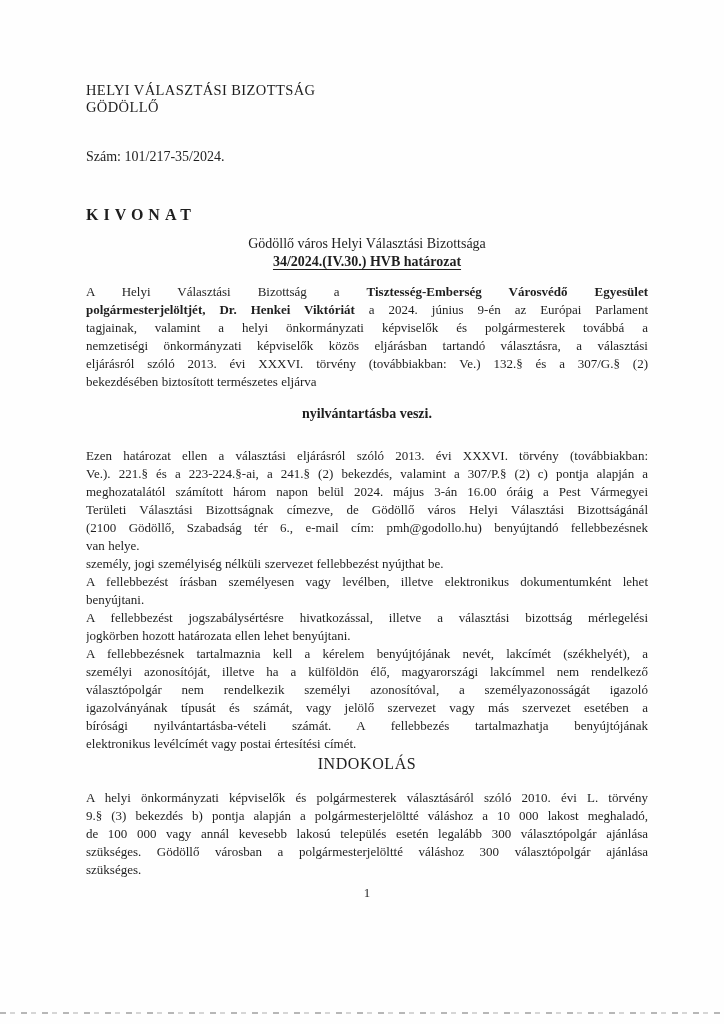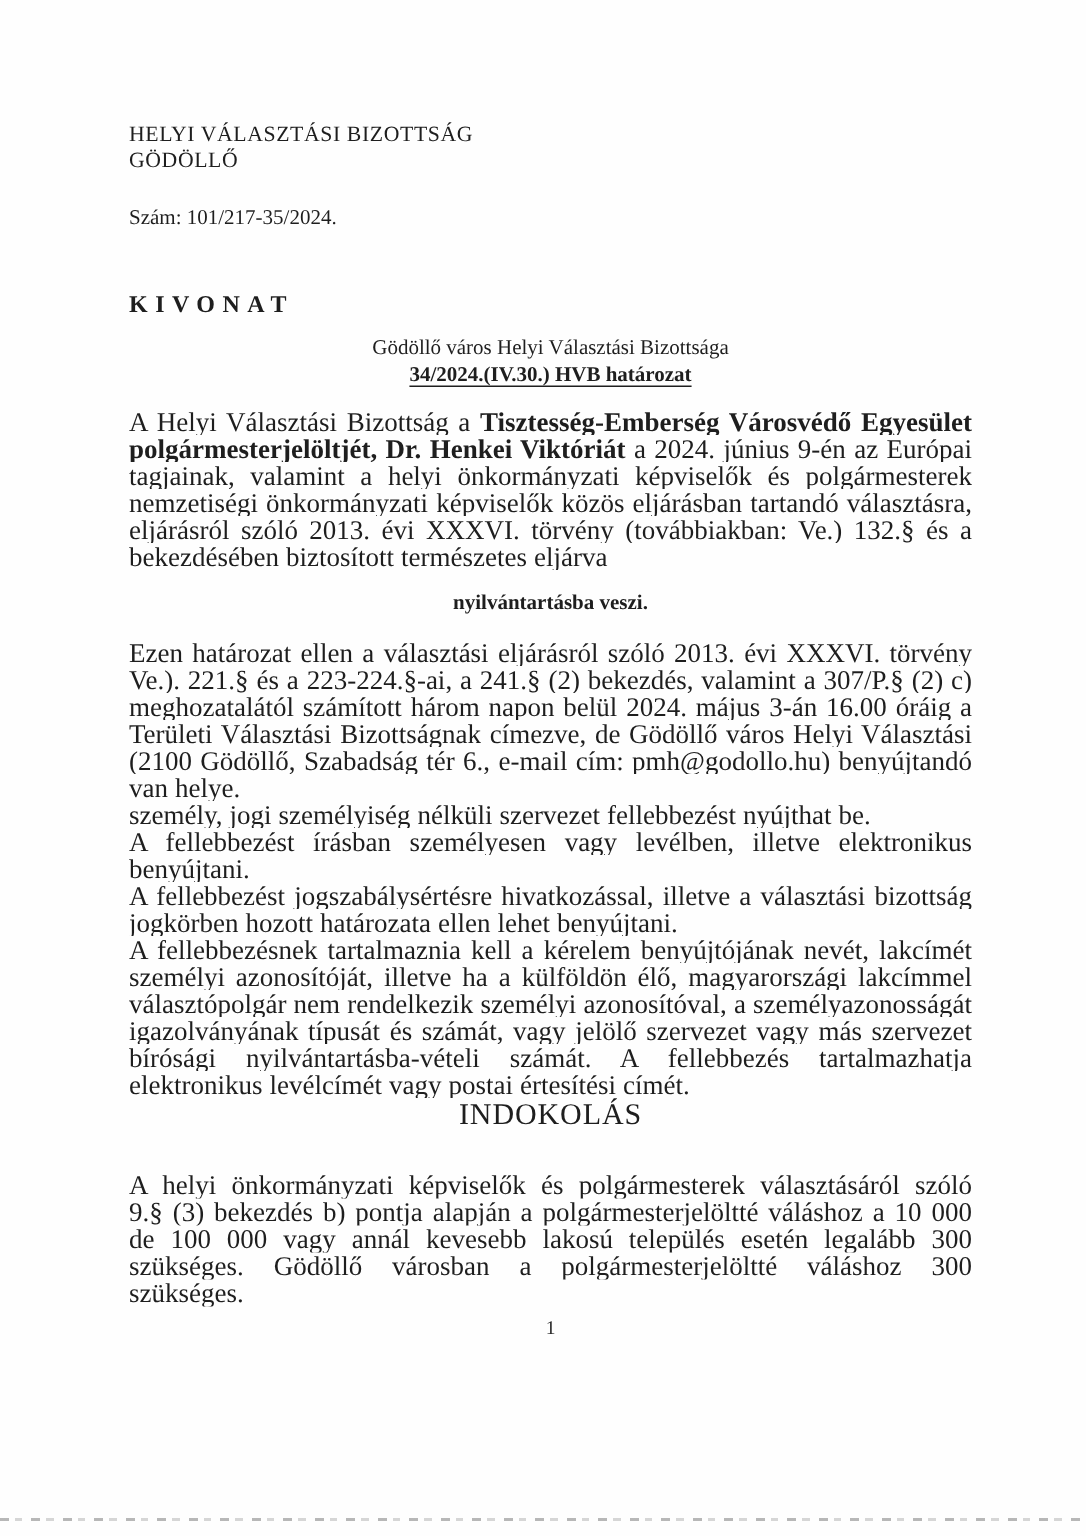--- a/index.html
+++ b/index.html
@@ -17,21 +17,21 @@
     color: #1e1e1e;
     box-sizing: border-box;
     padding: 82px 76px 0 86px;
   }
   .issuer {
     font-size: 14.5px;
     line-height: 17px;
     letter-spacing: 0.4px;
   }
   .case-number {
-    margin-top: 21px;
+    margin-top: 32px;
     font-size: 14px;
     line-height: 17px;
   }
   .extract-title {
     margin-top: 39px;
     text-align: left;
     font-size: 16px;
     line-height: 22px;
     font-weight: bold;
     letter-spacing: 5px;
@@ -45,26 +45,26 @@
   .decision-heading {
     text-align: center;
     font-size: 14px;
     line-height: 18px;
     font-weight: bold;
     text-decoration: underline;
     text-underline-offset: 3px;
     text-decoration-thickness: 1.3px;
   }
   .body-block {
-    font-size: 18px;
+    font-size: 13px;
     line-height: 18px;
   }
   .intro-section    { margin-top: 12px; }
-  .appeal-section   { margin-top: 14px; }
-  .justify-section  { margin-top: 29px; font-family: Liberation Serif, serif; }
+  .appeal-section   { margin-top: 24px; }
+  .justify-section  { margin-top: 16px; font-family: Liberation Serif, serif; }
   .para { margin: 0; }
   .line {
     text-align: justify;
     text-align-last: justify;
     word-spacing: 0.2px;
     max-height: 18px;
     overflow: hidden;
   }
   .line.last {
     text-align-last: left;
@@ -72,21 +72,21 @@
   .operative-clause {
     margin-top: 14px;
     text-align: center;
     font-size: 14px;
     line-height: 18px;
     font-weight: bold;
   }
   .justification-heading {
     margin-top: 2px;
     text-align: center;
-    font-size: 20px;
+    font-size: 16px;
     line-height: 18px;
     letter-spacing: 0.6px;
   }
   .page-number {
     margin-top: 6px;
     text-align: center;
     font-size: 13px;
     line-height: 16px;
     color: #2a2a2a;
   }

